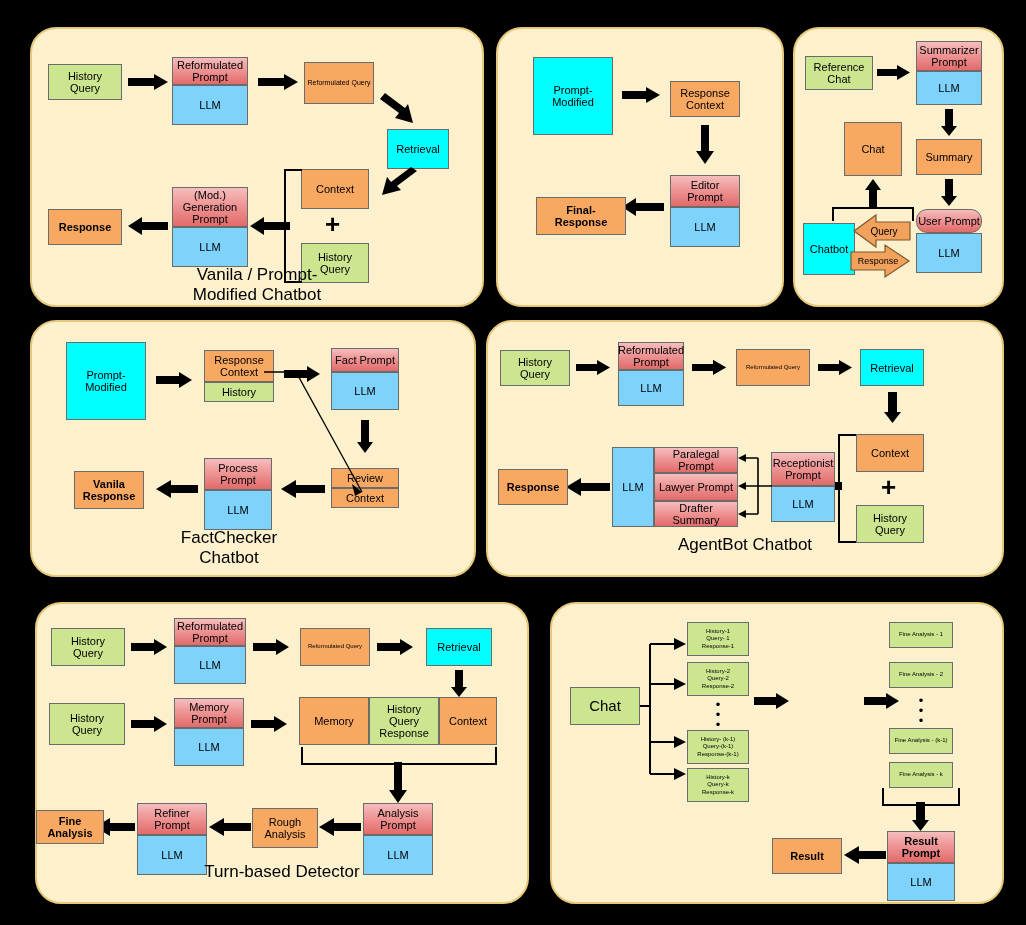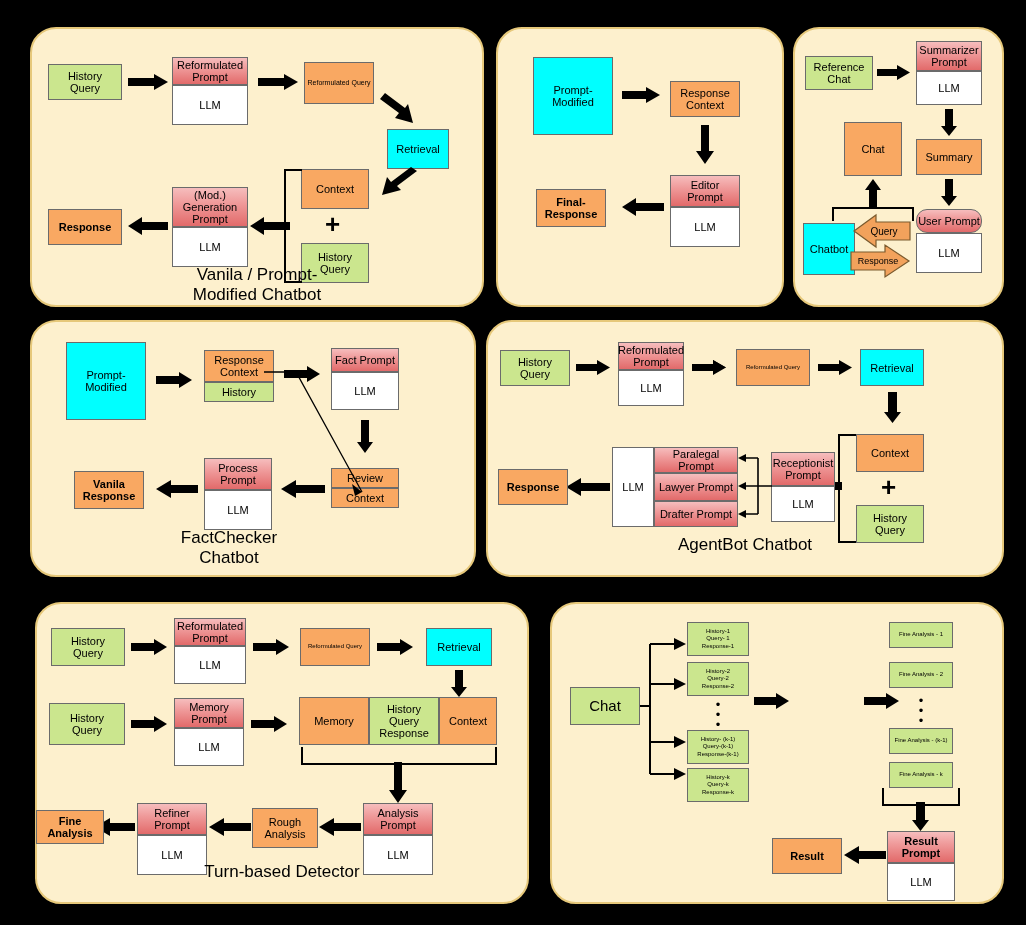--- a/index.html
+++ b/index.html
@@ -6,21 +6,21 @@
   body{width:1026px;height:925px;position:relative;overflow:hidden;
        font-family:"Liberation Sans","DejaVu Sans",sans-serif;}
   .panel{position:absolute;background:#fdf0cd;border:2px solid #e6c87a;border-radius:26px;}
   .cap{position:absolute;text-align:center;color:#000;font-size:17px;line-height:20px;white-space:pre-line;}
   .bx{position:absolute;box-sizing:border-box;border:1px solid #6b6b6b;
       display:flex;align-items:center;justify-content:center;text-align:center;
       font-size:11px;line-height:12px;color:#000;}
   .green{background:#cbe68e;}
   .orange{background:#f9a862;}
   .cyan{background:#00ffff;}
-  .blue{background:#ffffff;}
+  .blue{background:#7dd3fc;}
   .red{background:linear-gradient(180deg,#f6bdbd 0%,#ef9a9a 40%,#e26a6a 100%);}
   .b{font-weight:bold;}
   .tiny{font-size:7px;line-height:8.5px;}
   .xtiny{font-size:6px;line-height:7.5px;}
   .med{font-size:12px;}
   .big{font-size:15px;}
   
   .ar{position:absolute;}
   .ar svg{display:block;overflow:visible;}
   .brk{position:absolute;box-sizing:border-box;border:2px solid #000;}
@@ -121,21 +121,21 @@
   <div class="bx red" style="left:172px;top:146px;width:70px;height:32px;white-space:pre-line;">Editor
 Prompt</div>
   <div class="bx blue" style="left:172px;top:178px;width:70px;height:40px;">LLM</div>
 
   <div class="ar" style="left:124px;top:169px;">
     <svg width="42" height="18">
         <path d="M42,5 L14,5 L14,0 L0,9 L14,18 L14,13 L42,13 Z" fill="#000"></path>
       </svg>
     </div>
 
-  <div class="bx orange b" style="left:38px;top:160px;width:70px;height:38px;white-space:pre-line;">Final-
+  <div class="bx orange b" style="left:38px;top:168px;width:90px;height:38px;white-space:pre-line;">Final-
 Response</div>
 
 </div>
 
 <div class="panel" style="left:793px;top:27px;width:207px;height:276px;">
 
   <div class="bx green" style="left:10px;top:27px;width:68px;height:34px;white-space:pre-line;">Reference
 Chat</div>
 
   <div class="ar" style="left:82px;top:36px;">
@@ -319,21 +319,21 @@
       <path d="M18,6 L6,6 M18,34 L6,34 M18,62 L6,62" fill="none" stroke="#000" stroke-width="1.6"></path>
       <path d="M6,2 L-2,6 L6,10 Z" fill="#000"></path>
       <path d="M6,30 L-2,34 L6,38 Z" fill="#000"></path>
       <path d="M6,58 L-2,62 L6,66 Z" fill="#000"></path>
     </svg>
     </div>
 
   <div class="bx blue" style="left:124px;top:125px;width:42px;height:80px;">LLM</div>
   <div class="bx red" style="left:166px;top:125px;width:84px;height:26px;">Paralegal Prompt</div>
   <div class="bx red" style="left:166px;top:151px;width:84px;height:28px;">Lawyer Prompt</div>
-  <div class="bx red" style="left:166px;top:179px;width:84px;height:26px;">Drafter Prompt</div>
+  <div class="bx red" style="left:166px;top:179px;width:84px;height:26px;">Drafter Summary</div>
 
   <div class="ar" style="left:78px;top:156px;">
     <svg width="44" height="18">
         <path d="M44,5 L15,5 L15,0 L0,9 L15,18 L15,13 L44,13 Z" fill="#000"></path>
       </svg>
     </div>
 
   <div class="bx orange b" style="left:10px;top:147px;width:70px;height:36px;">Response</div>
 
   <div class="cap" style="left:0;top:213px;width:514px;">AgentBot Chatbot</div>

